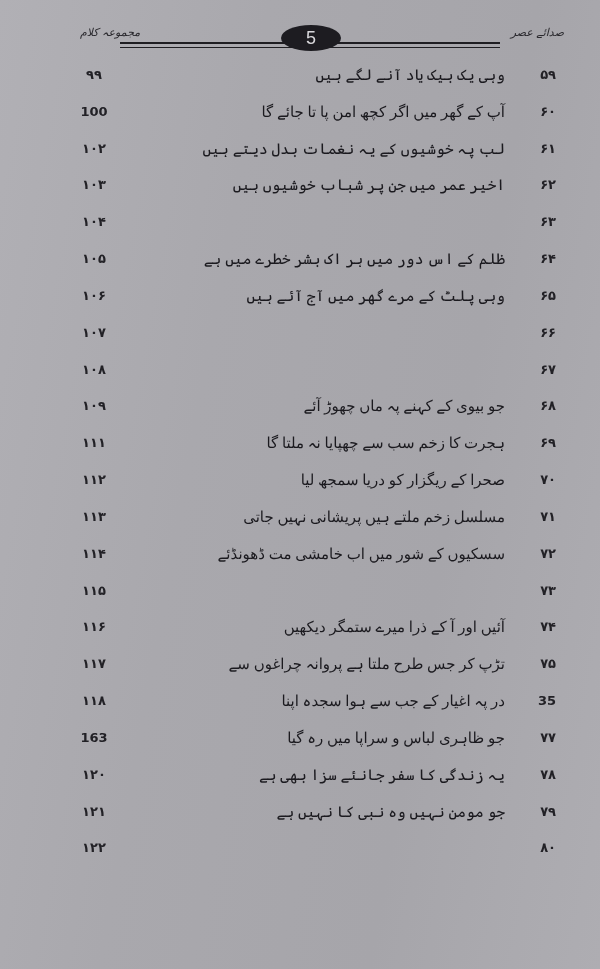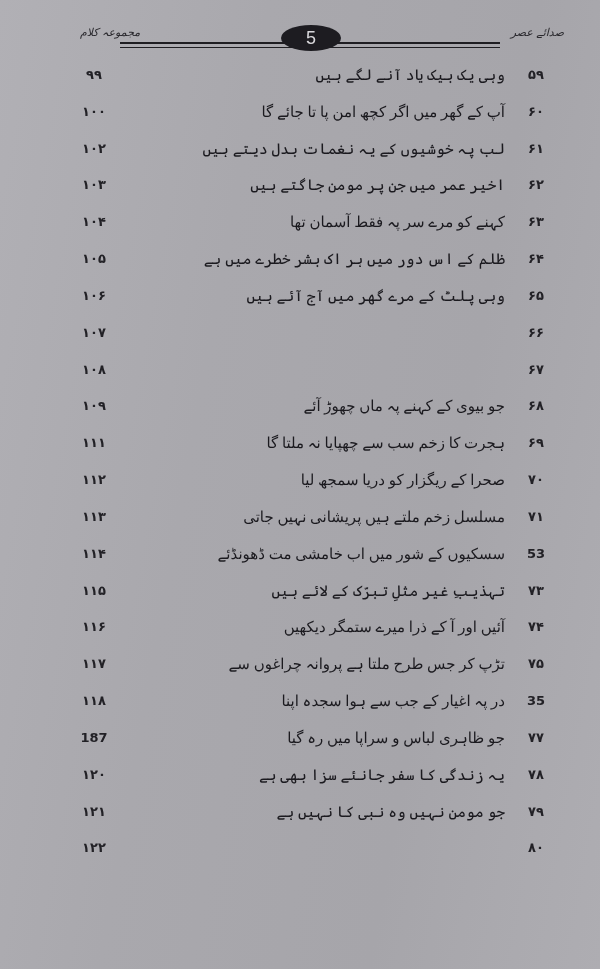--- a/index.html
+++ b/index.html
@@ -69,21 +69,21 @@
   .toc-row {
     position: absolute;
     left: 0;
     width: 600px;
     height: 30px;
   }
   .entry-num {
     position: absolute;
     right: 44px;
     width: 40px;
-    text-align: center;
+    text-align: right;
     direction: rtl;
     font-size: 13px;
     font-weight: bold;
     line-height: 26px;
     color: #222126;
     font-family: "DejaVu Sans", sans-serif;
   }
   .entry-title {
     position: absolute;
     right: 95px;
@@ -124,35 +124,34 @@
 
   <div class="toc" id="toc">
     <div class="toc-row" style="top:0px">
       <span class="entry-num">۵۹</span>
       <span class="entry-title">وہی یک بیک یاد آنے لگے ہیں</span>
       <span class="entry-page">۹۹</span>
     </div>
     <div class="toc-row" style="top:37px">
       <span class="entry-num">۶۰</span>
       <span class="entry-title">آپ کے گھر میں اگر کچھ امن پا تا جائے گا</span>
-      <span class="entry-page">۱۰۰</span>
+      <span class="entry-page">100</span>
     </div>
     <div class="toc-row" style="top:74px">
       <span class="entry-num">۶۱</span>
       <span class="entry-title">لب پہ خوشیوں کے یہ نغمات بدل دیتے ہیں</span>
       <span class="entry-page">۱۰۲</span>
     </div>
     <div class="toc-row" style="top:110px">
       <span class="entry-num">۶۲</span>
-      <span class="entry-title">اخیر عمر میں جن پر مومن جاگتے ہیں</span>
+      <span class="entry-title">اخیر عمر میں جن پر شباب خوشیوں ہیں</span>
       <span class="entry-page">۱۰۳</span>
     </div>
     <div class="toc-row" style="top:147px">
       <span class="entry-num">۶۳</span>
-      <span class="entry-title">کہنے کو مرے سر پہ فقط آسمان تھا</span>
       <span class="entry-page">۱۰۴</span>
     </div>
     <div class="toc-row" style="top:184px">
       <span class="entry-num">۶۴</span>
       <span class="entry-title">ظلم کے اس دور میں ہر اک بشر خطرے میں ہے</span>
       <span class="entry-page">۱۰۵</span>
     </div>
     <div class="toc-row" style="top:221px">
       <span class="entry-num">۶۵</span>
       <span class="entry-title">وہی پلٹ کے مرے گھر میں آج آئے ہیں</span>
@@ -180,48 +179,47 @@
       <span class="entry-num">۷۰</span>
       <span class="entry-title">صحرا کے ریگزار کو دریا سمجھ لیا</span>
       <span class="entry-page">۱۱۲</span>
     </div>
     <div class="toc-row" style="top:442px">
       <span class="entry-num">۷۱</span>
       <span class="entry-title">مسلسل زخم ملتے ہیں پریشانی نہیں جاتی</span>
       <span class="entry-page">۱۱۳</span>
     </div>
     <div class="toc-row" style="top:479px">
-      <span class="entry-num">53</span>
+      <span class="entry-num">۷۲</span>
       <span class="entry-title">سسکیوں کے شور میں اب خامشی مت ڈھونڈئے</span>
       <span class="entry-page">۱۱۴</span>
     </div>
     <div class="toc-row" style="top:516px">
       <span class="entry-num">۷۳</span>
-      <span class="entry-title">تہذیبِ غیر مثلِ تبرّک کے لائے ہیں</span>
       <span class="entry-page">۱۱۵</span>
     </div>
     <div class="toc-row" style="top:552px">
       <span class="entry-num">۷۴</span>
       <span class="entry-title">آئیں اور آ کے ذرا میرے ستمگر دیکھیں</span>
       <span class="entry-page">۱۱۶</span>
     </div>
     <div class="toc-row" style="top:589px">
       <span class="entry-num">۷۵</span>
       <span class="entry-title">تڑپ کر جس طرح ملتا ہے پروانہ چراغوں سے</span>
       <span class="entry-page">۱۱۷</span>
     </div>
     <div class="toc-row" style="top:626px">
       <span class="entry-num">35</span>
       <span class="entry-title">در پہ اغیار کے جب سے ہوا سجدہ اپنا</span>
       <span class="entry-page">۱۱۸</span>
     </div>
     <div class="toc-row" style="top:663px">
       <span class="entry-num">۷۷</span>
       <span class="entry-title">جو ظاہری لباس و سراپا میں رہ گیا</span>
-      <span class="entry-page">187</span>
+      <span class="entry-page">163</span>
     </div>
     <div class="toc-row" style="top:700px">
       <span class="entry-num">۷۸</span>
       <span class="entry-title">یہ زندگی کا سفر جانئے سزا بھی ہے</span>
       <span class="entry-page">۱۲۰</span>
     </div>
     <div class="toc-row" style="top:737px">
       <span class="entry-num">۷۹</span>
       <span class="entry-title">جو مومن نہیں وہ نبی کا نہیں ہے</span>
       <span class="entry-page">۱۲۱</span>

